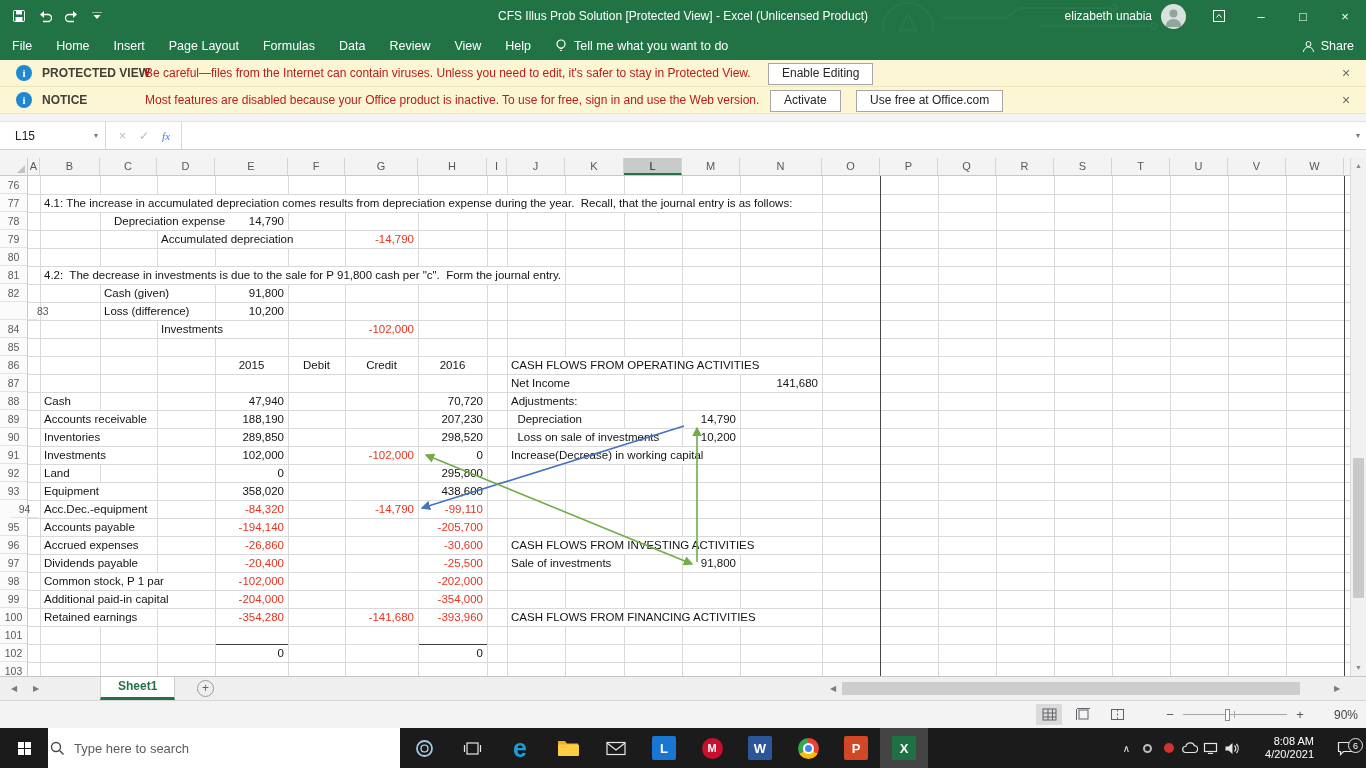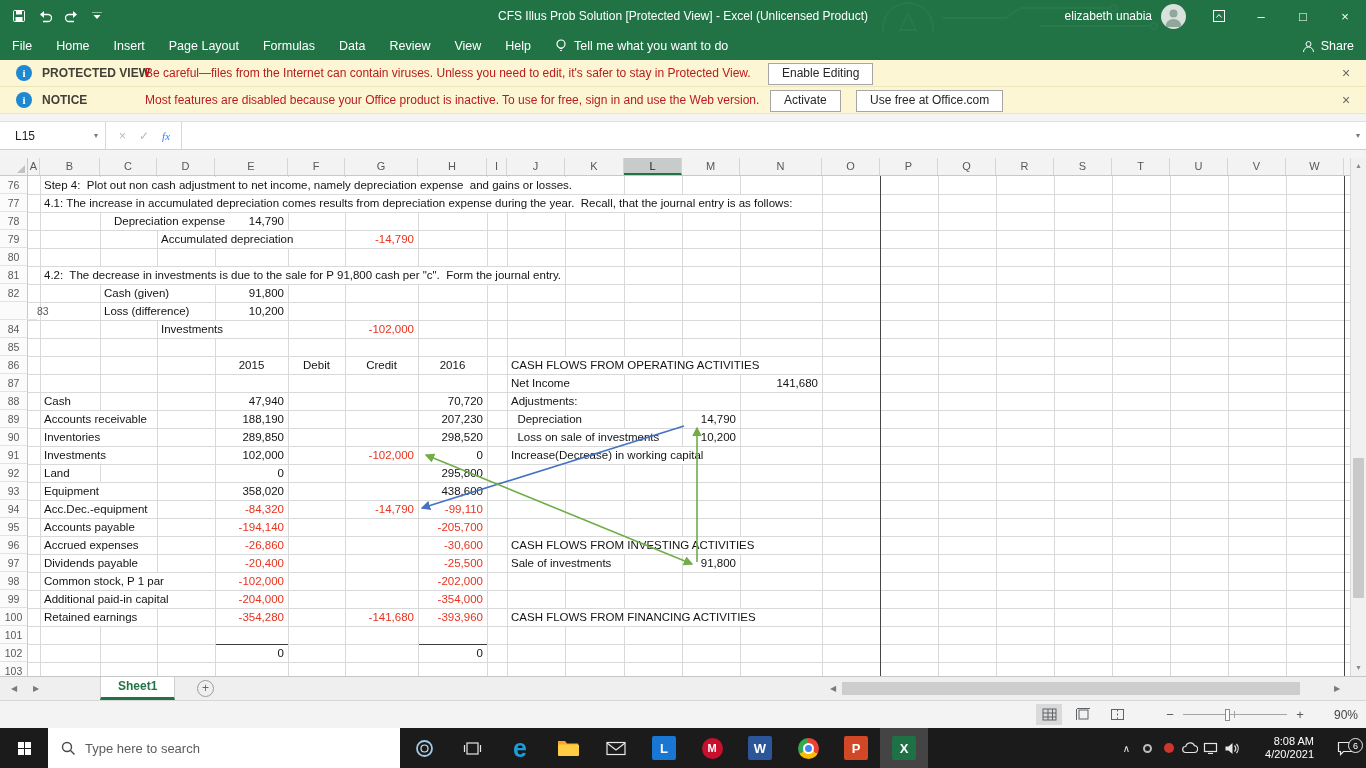--- a/index.html
+++ b/index.html
@@ -78,21 +78,21 @@
   .ztrack{position:relative;width:104px;height:14px}
   .zline{position:absolute;left:0;right:0;top:6px;height:1px;background:#A6A6A6}
   .ztick{position:absolute;left:51px;top:3px;width:1px;height:7px;background:#A6A6A6}
   .zthumb{position:absolute;left:42px;top:1px;width:5px;height:12px;background:#FDFDFD;border:1px solid #8a8a8a;box-sizing:border-box}
   .zoomlabel{font-size:12px;color:#444;width:34px;text-align:right;margin-left:10px}
   
   .taskbar{position:absolute;top:728px;left:0;right:0;height:40px;background:#1B1B1B;display:flex;align-items:stretch}
   .tb-slot{width:48px;display:flex;align-items:center;justify-content:center;position:relative}
   .winlogo{display:grid;grid-template-columns:6px 6px;grid-template-rows:6px 6px;gap:1px}
   .winlogo span{background:#fff;display:block}
-  .tb-search{width:352px;background:#fff;display:flex;align-items:center;gap:9px;padding-left:13px;box-sizing:border-box}
+  .tb-search{width:352px;background:#fff;display:flex;align-items:center;gap:9px;padding-left:2px;box-sizing:border-box}
   .tb-search span{color:#5c5c5c;font-size:13px}
   .tile{width:24px;height:24px;border-radius:2px;color:#fff;font-weight:bold;font-size:13px;display:flex;align-items:center;justify-content:center}
   .edge-e{color:#1D9DD9;font-size:25px;font-weight:bold;line-height:24px}
   .chrome{width:21px;height:21px;border-radius:50%;background:conic-gradient(#EA4335 0 120deg,#FBBC05 120deg 240deg,#34A853 240deg 360deg);display:flex;align-items:center;justify-content:center}
   .chrome .c2{width:11px;height:11px;border-radius:50%;background:#fff;display:flex;align-items:center;justify-content:center}
   .chrome .c3{width:7px;height:7px;border-radius:50%;background:#4285F4}
   .mcafee{width:21px;height:21px;border-radius:50%;background:#C8102E;color:#fff;font-weight:bold;font-size:11px;display:flex;align-items:center;justify-content:center}
   .app-active{background:rgba(255,255,255,.18)}
   .tray{margin-left:auto;display:flex;align-items:center}
   .tray-ic{width:21px;display:flex;align-items:center;justify-content:center;color:#E6E6E6;font-size:10px}
@@ -323,31 +323,30 @@
         <div class="rownum" style="top: 144px;">84</div>
         <div class="rownum" style="top: 162px;">85</div>
         <div class="rownum" style="top: 180px;">86</div>
         <div class="rownum" style="top: 198px;">87</div>
         <div class="rownum" style="top: 216px;">88</div>
         <div class="rownum" style="top: 234px; text-align: center;">89</div>
         <div class="rownum" style="top: 252px;">90</div>
         <div class="rownum" style="top: 270px;">91</div>
         <div class="rownum" style="top: 288px;">92</div>
         <div class="rownum" style="top: 306px;">93</div>
-        <div class="rownum" style="top: 324px;">94</div>
+        <div class="rownum" style="top: 324px; margin-left: 11px;">94</div>
         <div class="rownum" style="top: 342px;">95</div>
         <div class="rownum" style="top: 360px;">96</div>
         <div class="rownum" style="top: 378px;">97</div>
         <div class="rownum" style="top: 396px;">98</div>
         <div class="rownum" style="top: 414px;">99</div>
         <div class="rownum" style="top: 432px;">100</div>
         <div class="rownum" style="top: 450px;">101</div>
         <div class="rownum" style="top: 468px;">102</div>
         <div class="rownum" style="top: 486px;">103</div>
-        <div class="cell lab" style="left: 41px; top: 1px;">Step 4:  Plot out non cash adjustment to net income, namely depreciation expense  and gains or losses.</div>
         <div class="cell lab" style="left: 41px; top: 19px;">4.1: The increase in accumulated depreciation comes results from depreciation expense during the year.  Recall, that the journal entry is as follows:</div>
         <div class="cell lab" style="left: 111px; top: 37px;">Depreciation expense</div>
         <div class="cell num" style="left: 216px; top: 37px; width: 68px;">14,790</div>
         <div class="cell lab" style="left: 158px; top: 55px;">Accumulated depreciation</div>
         <div class="cell num" style="left: 346px; top: 55px; width: 68px; color: rgb(232, 51, 31);">-14,790</div>
         <div class="cell lab" style="left: 41px; top: 91px;">4.2:  The decrease in investments is due to the sale for P 91,800 cash per "c".  Form the journal entry.</div>
         <div class="cell lab" style="left: 101px; top: 109px;">Cash (given)</div>
         <div class="cell num" style="left: 216px; top: 109px; width: 68px;">91,800</div>
         <div class="cell lab" style="left: 101px; top: 127px;">Loss (difference)</div>
         <div class="cell num" style="left: 216px; top: 127px; width: 68px;">10,200</div>

